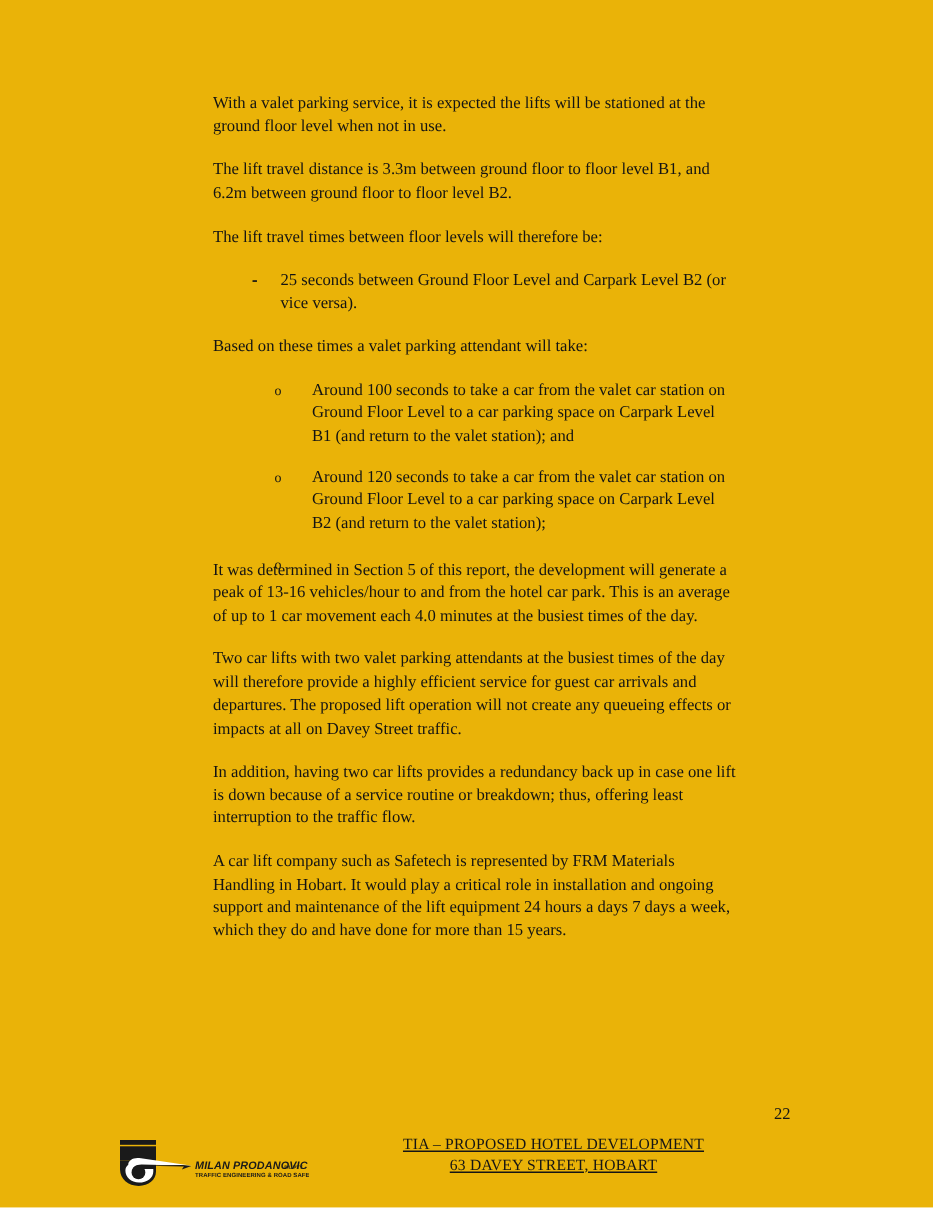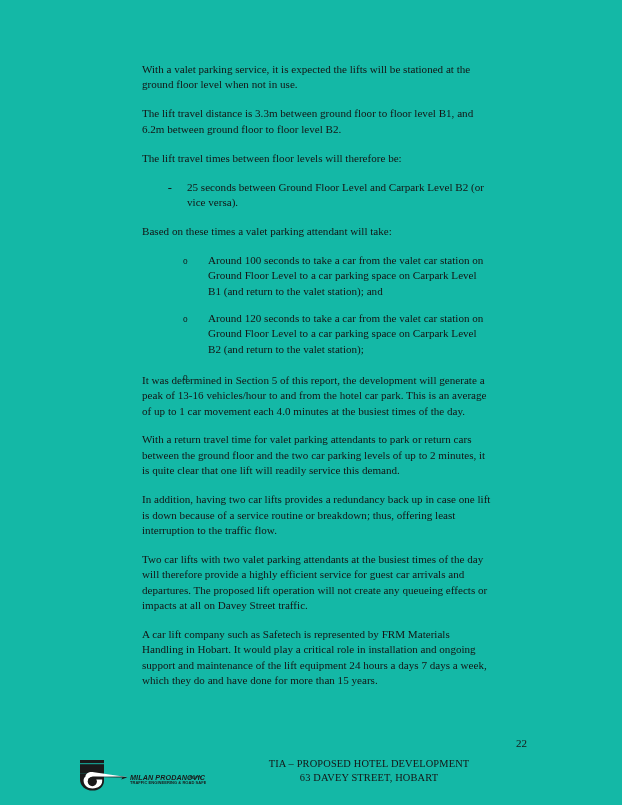--- a/index.html
+++ b/index.html
@@ -4,21 +4,21 @@
 <style>
   html, body {
     margin: 0;
     padding: 0;
     background: #ffffff;
   }
   .page {
     position: relative;
     width: 622px;
     height: 805px;
-    background: #14b8a6;
+    background: #eab308;
     overflow: hidden;
     font-family: "Liberation Serif", "DejaVu Serif", serif;
     color: #131313;
   }
   .body-col {
     position: absolute;
     left: 142px;
     top: 62px;
     width: 350px;
   }
@@ -78,20 +78,21 @@
     left: 0;
     top: 0;
     width: 622px;
     padding-left: 116px;
     box-sizing: border-box;
     text-align: center;
     font-size: 10.4px;
     line-height: 13.6px;
     letter-spacing: 0.15px;
     color: #151515;
+    text-decoration: underline;
   }
   .logo {
     position: absolute;
     left: 78px;
     top: 759px;
     width: 128px;
     height: 34px;
     text-align: center;
   }
 </style>
@@ -131,25 +132,24 @@
       </li>
       <li>
         <span class="marker">o</span>
       </li>
     </ul>
 
     <div class="spacer-sm"></div>
 
     <p class="para">It was determined in Section 5 of this report, the development will generate a peak of 13-16 vehicles/hour to and from the hotel car park. This is an average of up to 1 car movement each 4.0 minutes at the busiest times of the day.</p>
 
-    <p class="para">With a return travel time for valet parking attendants to park or return cars between the ground floor and the two car parking levels of up to 2 minutes, it is quite clear that one lift will readily service this demand.</p>
+
+    <p class="para">Two car lifts with two valet parking attendants at the busiest times of the day will therefore provide a highly efficient service for guest car arrivals and departures.  The proposed lift operation will not create any queueing effects or impacts at all on Davey Street traffic.</p>
 
     <p class="para">In addition, having two car lifts provides a redundancy back up in case one lift is down because of a service routine or breakdown; thus, offering least interruption to the traffic flow.</p>
-
-    <p class="para">Two car lifts with two valet parking attendants at the busiest times of the day will therefore provide a highly efficient service for guest car arrivals and departures.  The proposed lift operation will not create any queueing effects or impacts at all on Davey Street traffic.</p>
 
     <p class="para">A car lift company such as Safetech is represented by FRM Materials Handling in Hobart.  It would play a critical role in installation and ongoing support and maintenance of the lift equipment 24 hours a days 7 days a week, which they do and have done for more than 15 years.</p>
 
   </div>
 
   <div class="page-number">22</div>
 
   <div class="footer">
     <div class="footer-center">
       <div>TIA – PROPOSED HOTEL DEVELOPMENT</div>

